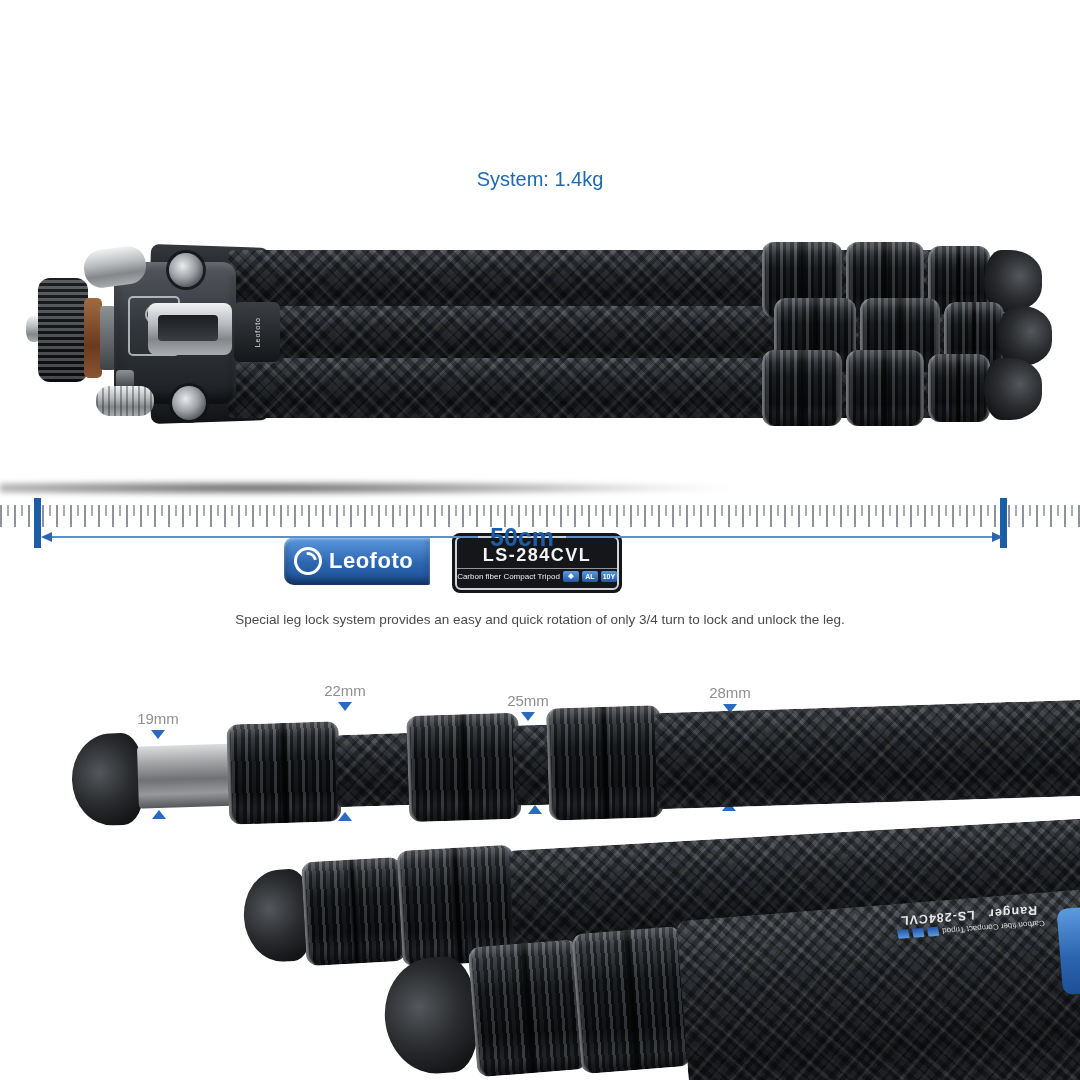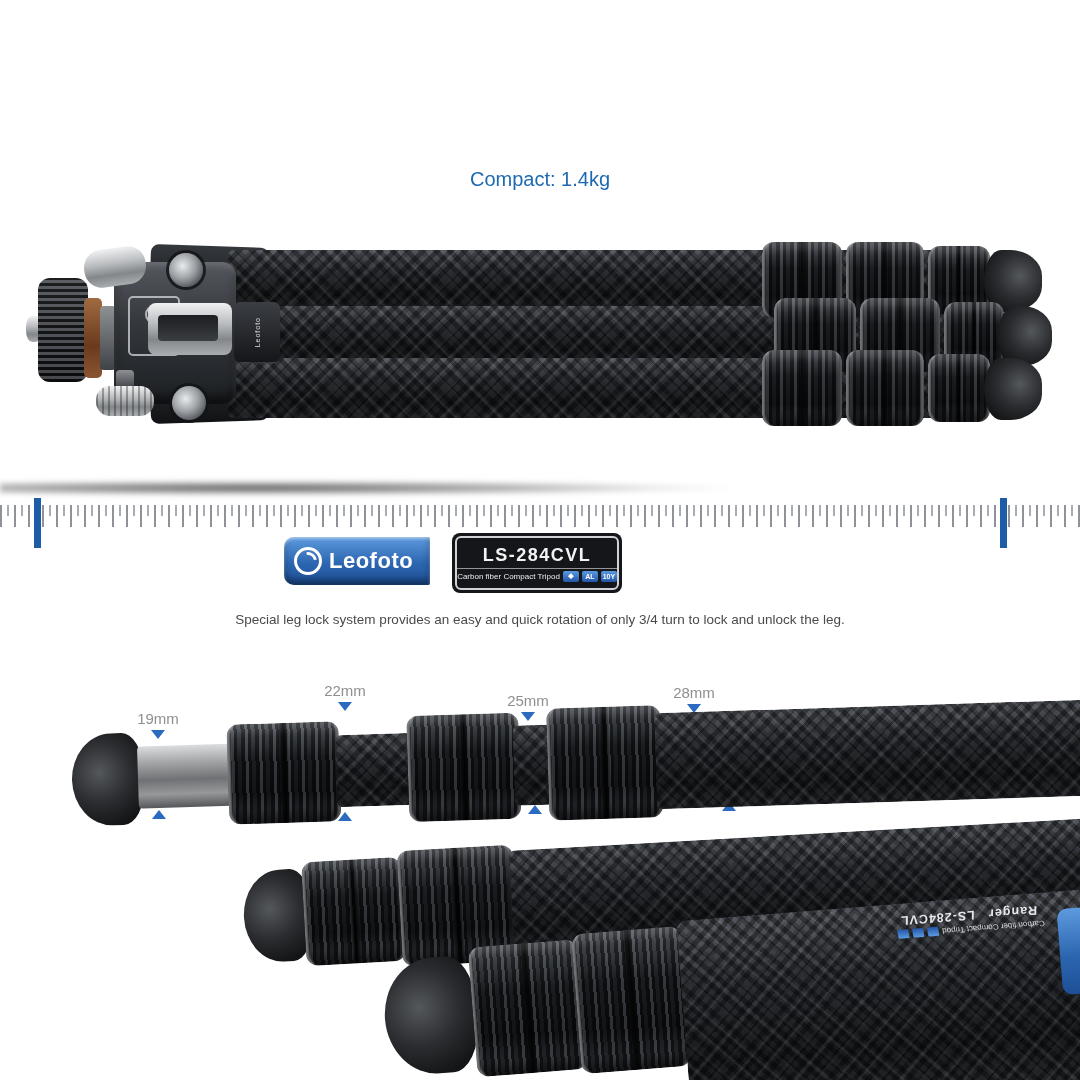--- a/index.html
+++ b/index.html
@@ -120,21 +120,21 @@
   .bb-badge{width:11px;height:9px;border-radius:1px;background:linear-gradient(180deg,#5a9ae0,#2356a8);}
   .bb-model{color:#e4e6e8;font-size:12.5px;font-style:italic;font-weight:700;letter-spacing:1px;white-space:nowrap;}
   .blue-sliver{position:absolute;border-radius:10px 0 0 10px;
     background:linear-gradient(180deg,#5d9ade,#2c66b0 55%,#1d4f96);}
 </style>
 </head>
 <body>
 
 <div class="page">
 
-  <div class="w-sub">Compact: 1.4kg</div>
+  <div class="w-sub">System: 1.4kg</div>
 
   <div class="abs" style="left:0;top:225px;width:1080px;height:230px;">
 
     <div class="abs hinge" style="left:150px;top:21px;width:118px;height:64px;transform:rotate(2deg);"></div>
     <div class="abs hinge" style="left:150px;top:133px;width:118px;height:64px;transform:rotate(-2deg);"></div>
 
     <div class="abs carbon" style="left:228px;top:25px;width:744px;height:60px;"></div>
     <div class="abs carbon" style="left:228px;top:81px;width:722px;height:58px;"></div>
     <div class="abs carbon" style="left:228px;top:133px;width:744px;height:60px;"></div>
 
@@ -186,36 +186,43 @@
           <span class="badge">10Y</span>
         </div>
       </div>
     </div>
   </div>
 
   <div class="shadow-band"></div>
   <div class="ticks"></div>
   <div class="marker" style="left:34px;"></div>
   <div class="marker" style="left:1000px;"></div>
+  <div class="measure">
+    <span class="arr-l"></span>
+    <span class="m-line"></span>
+    <span class="m-label">50cm</span>
+    <span class="m-line"></span>
+    <span class="arr-r"></span>
+  </div>
 
   <div class="ll-desc">Special leg lock system provides an easy and quick rotation of only 3/4 turn to lock and unlock the leg.</div>
 
   <div class="mlabel" style="left:128px;top:710px;width:60px;">
     <span>19mm</span>
     <span class="tri-d"></span>
   </div>
   <div class="mlabel" style="left:315px;top:682px;width:60px;">
     <span>22mm</span>
     <span class="tri-d"></span>
   </div>
   <div class="mlabel" style="left:498px;top:692px;width:60px;">
     <span>25mm</span>
     <span class="tri-d"></span>
   </div>
-  <div class="mlabel" style="left:664px;top:684px;width:60px;">
+  <div class="mlabel" style="left:700px;top:684px;width:60px;">
     <span>28mm</span>
     <span class="tri-d"></span>
   </div>
   <span class="tri-u" style="left:152px;top:810px;"></span>
   <span class="tri-u" style="left:338px;top:812px;"></span>
   <span class="tri-u" style="left:528px;top:805px;"></span>
   <span class="tri-u" style="left:722px;top:802px;"></span>
 
   <div class="leg" style="left:60px;top:700px;width:1110px;height:160px;transform:rotate(-1.8deg);">
     <div class="foot-l" style="left:12px;top:35px;width:72px;height:92px;"></div>

